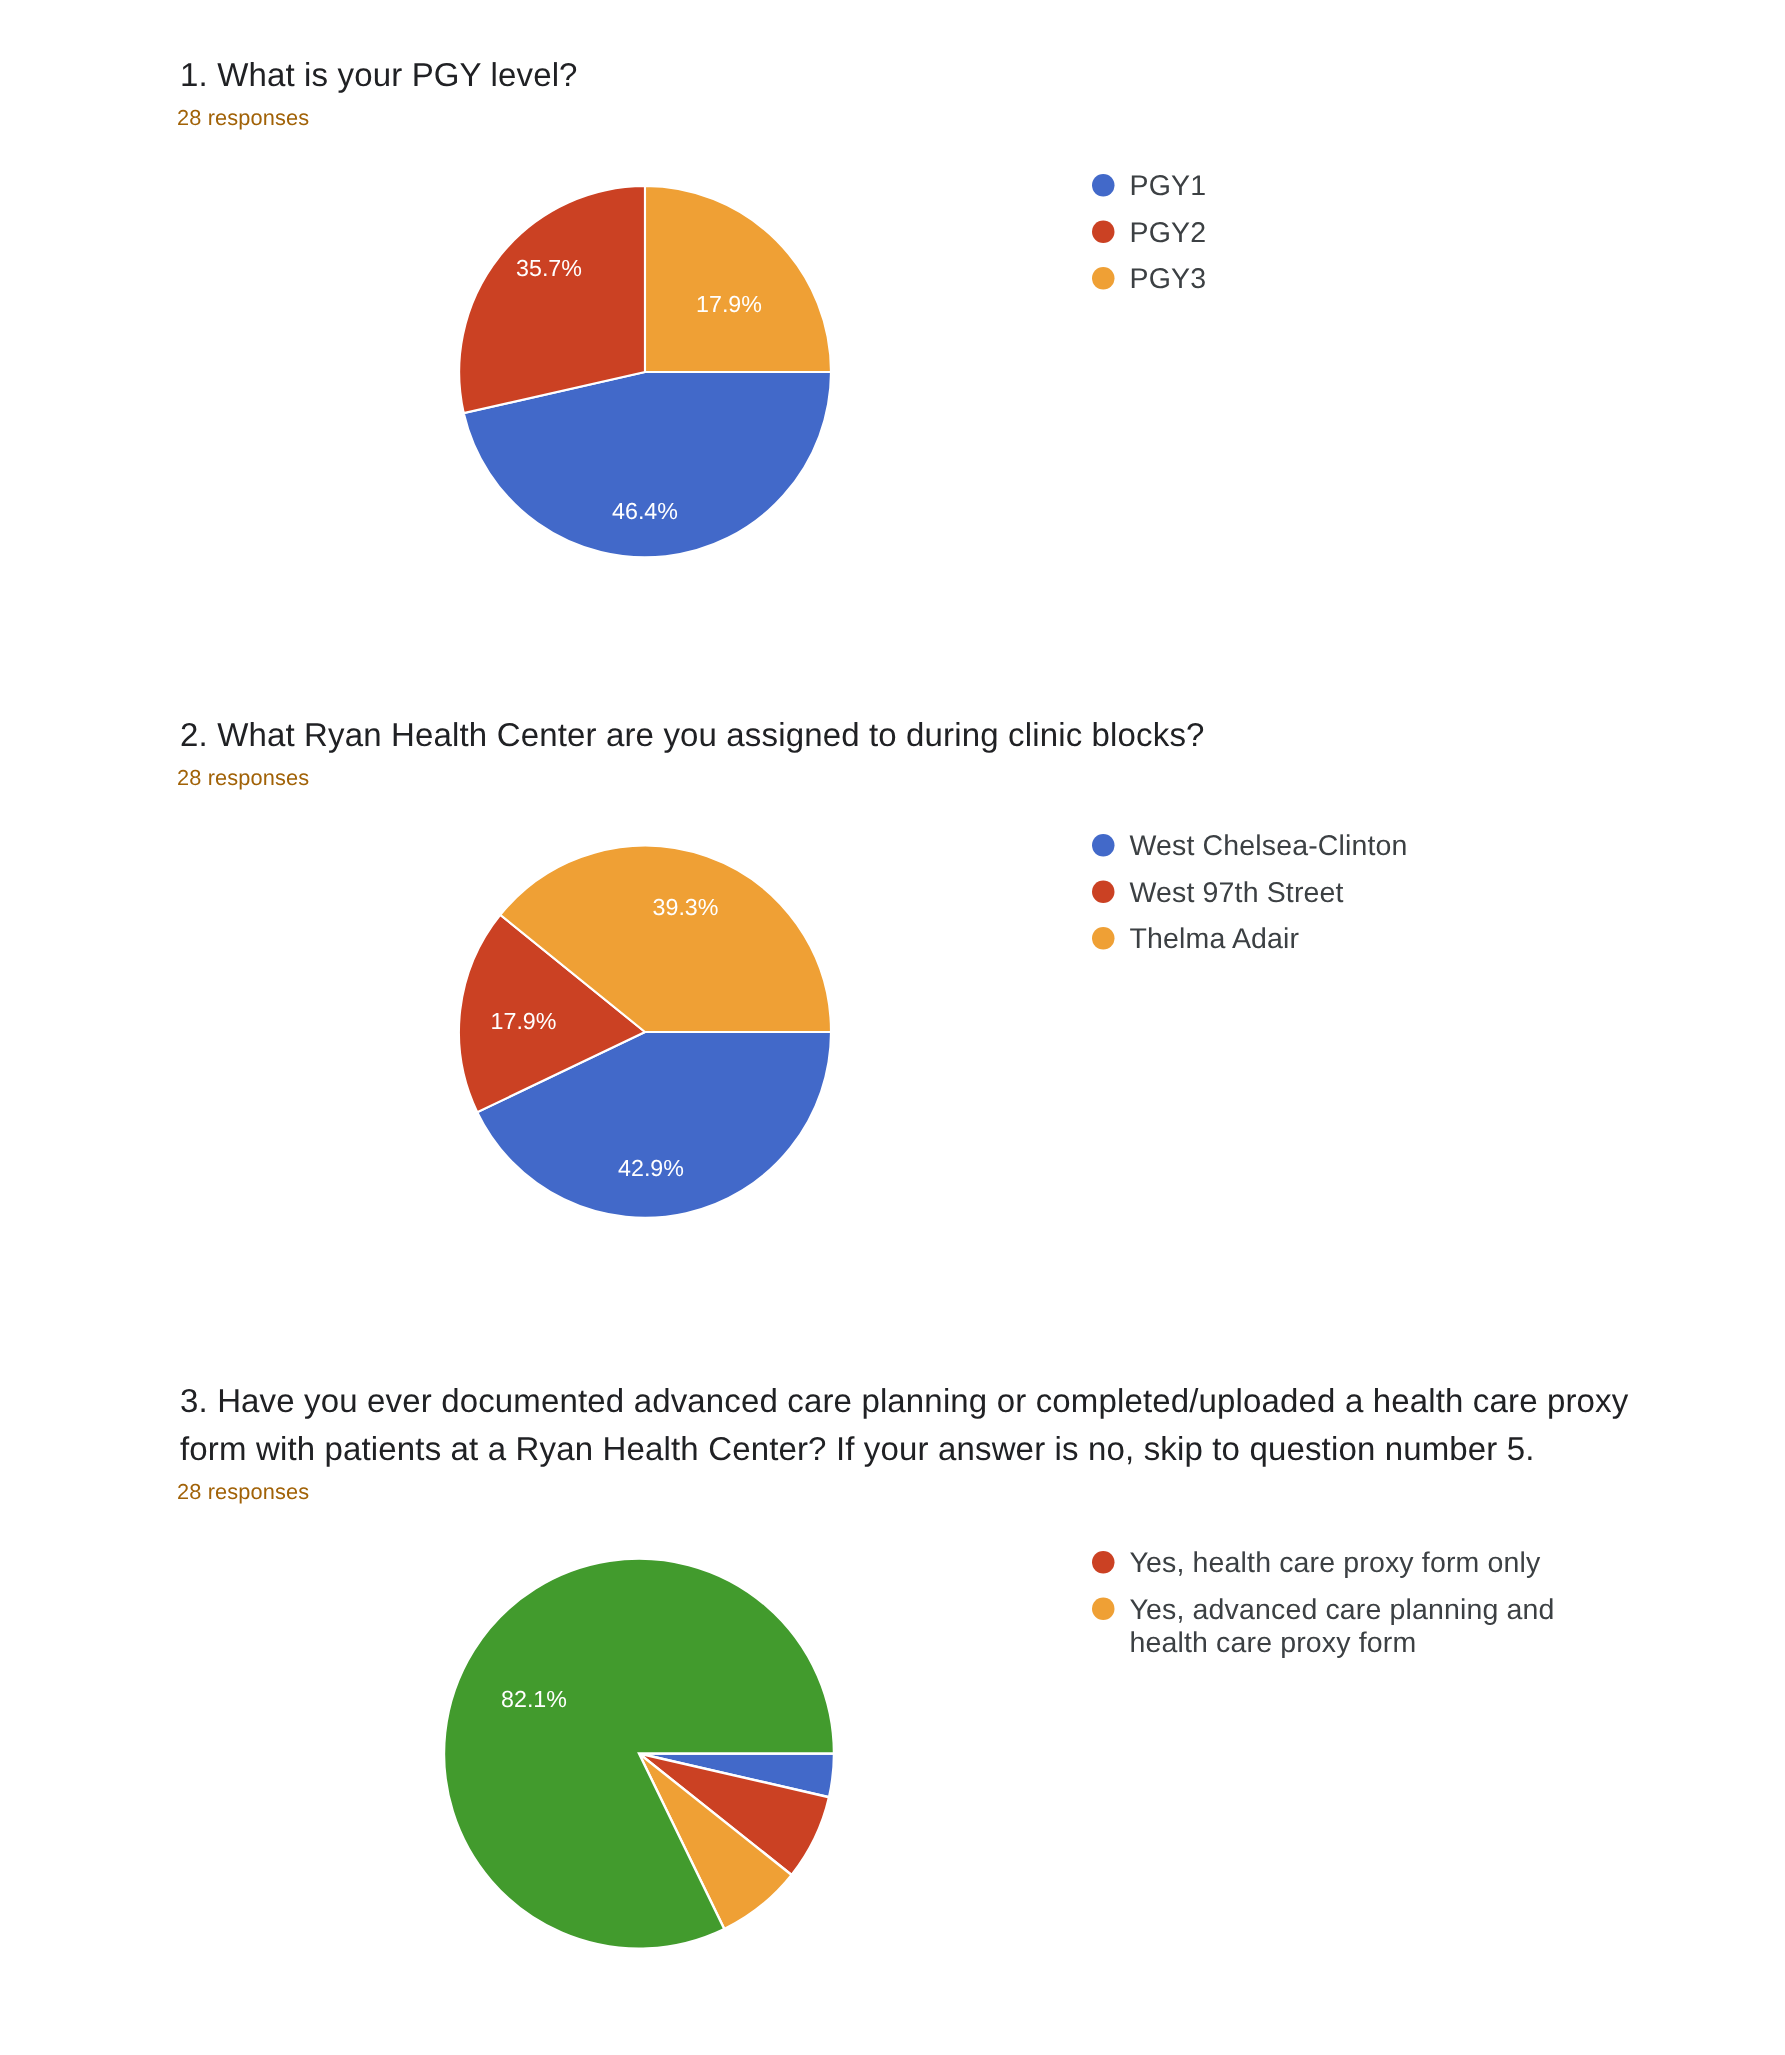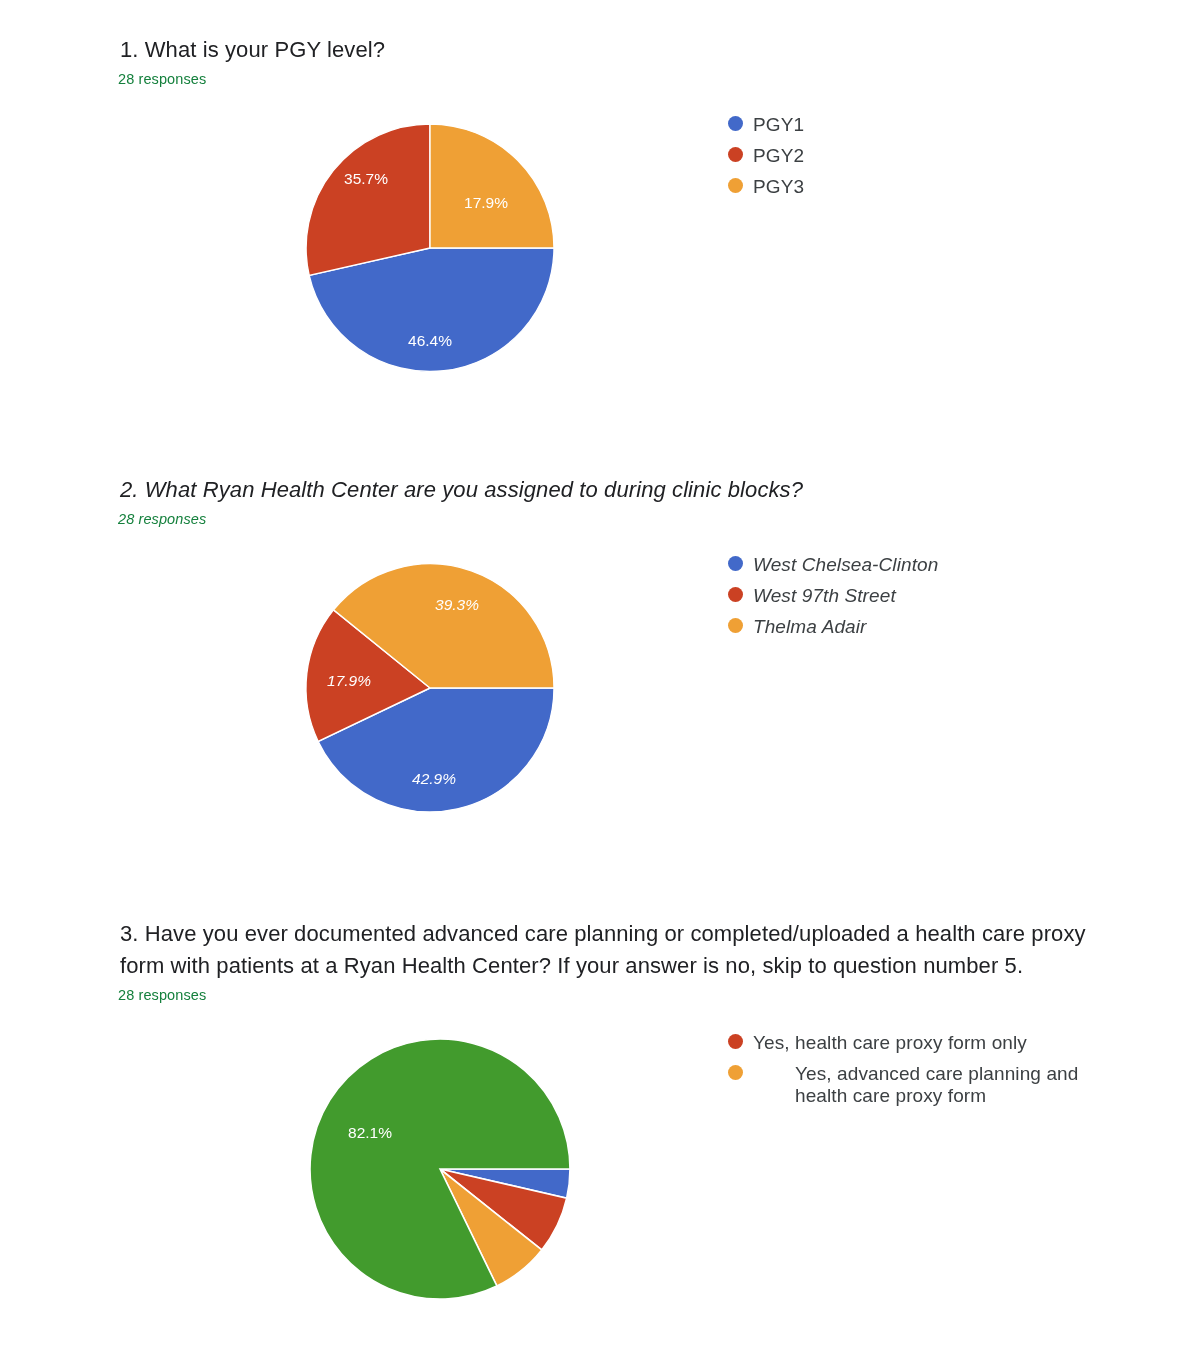--- a/index.html
+++ b/index.html
@@ -33,21 +33,21 @@
     font-weight: 400;
     color: #202124;
     letter-spacing: 0.1px;
     margin: 0 0 4px 0;
     padding-left: 120px;
     padding-right: 100px;
   }
   .q-responses {
     font-size: 14.5px;
     line-height: 18px;
-    color: #15803d;
+    color: #a16207;
     margin: 0;
     padding-left: 118px;
     letter-spacing: 0.1px;
   }
   .chart-area {
     position: relative;
     width: 1190px;
   }
   .pie-wrap {
     position: absolute;
@@ -122,21 +122,21 @@
           <span class="legend-label">PGY2</span>
         </div>
         <div class="legend-item">
           <span class="legend-swatch" style="background:#efa035;"></span>
           <span class="legend-label">PGY3</span>
         </div>
       </div>
     </div>
   </div>
 
-  <div class="question-block" style="top:474px;font-style:italic;">
+  <div class="question-block" style="top:474px;">
     <div class="q-title">2. What Ryan Health Center are you assigned to during clinic blocks?</div>
     <div class="q-responses">28 responses</div>
 
     <div class="chart-area" style="height:290px;">
       <div class="pie-wrap" style="left:300px; top:30px;">
         <svg class="pie-svg" width="260" height="260" viewBox="0 0 260 260">
 
           <path fill="#4269c9" stroke="#ffffff" stroke-width="1.4" d="M 130 130 L 254 130 A 124 124 0 0 1 18.17 183.47 Z"></path>
 
           <path fill="#cb4123" stroke="#ffffff" stroke-width="1.4" d="M 130 130 L 18.17 183.47 A 124 124 0 0 1 33.52 51.88 Z"></path>
@@ -163,40 +163,40 @@
         </div>
       </div>
     </div>
   </div>
 
   <div class="question-block" style="top:918px;">
     <div class="q-title" style="padding-right:95px;">3. Have you ever documented advanced care planning or completed/uploaded a health care proxy form with patients at a Ryan Health Center? If your answer is no, skip to question number 5.</div>
     <div class="q-responses">28 responses</div>
 
     <div class="chart-area" style="height:310px;">
-      <div class="pie-wrap" style="left:309px; top:34px;">
+      <div class="pie-wrap" style="left:295px; top:34px;">
         <svg class="pie-svg" width="262" height="262" viewBox="0 0 262 262">
 
           <path fill="#4269c9" stroke="#ffffff" stroke-width="1.6" d="M 131 131 L 261 131 A 130 130 0 0 1 257.68 160.17 Z"></path>
 
           <path fill="#cb4123" stroke="#ffffff" stroke-width="1.6" d="M 131 131 L 257.68 160.17 A 130 130 0 0 1 232.74 211.96 Z"></path>
 
           <path fill="#efa035" stroke="#ffffff" stroke-width="1.6" d="M 131 131 L 232.74 211.96 A 130 130 0 0 1 187.86 248.00 Z"></path>
 
           <path fill="#429b2d" stroke="#ffffff" stroke-width="1.6" d="M 131 131 L 187.86 248.00 A 130 130 0 1 1 261 131 Z"></path>
           <text class="slice-label" x="61" y="96">82.1%</text>
         </svg>
       </div>
 
       <div class="legend" style="left:728px; top:28px;">
         <div class="legend-item">
           <span class="legend-swatch" style="background:#cb4123;"></span>
           <span class="legend-label">Yes, health care proxy form only</span>
         </div>
         <div class="legend-item">
           <span class="legend-swatch" style="background:#efa035;"></span>
-          <span class="legend-label" style="max-width:310px;margin-left:42px;">Yes, advanced care planning and health care proxy form</span>
+          <span class="legend-label" style="max-width:310px;">Yes, advanced care planning and health care proxy form</span>
         </div>
       </div>
     </div>
   </div>
 
 </div>
 
 </body></html>

